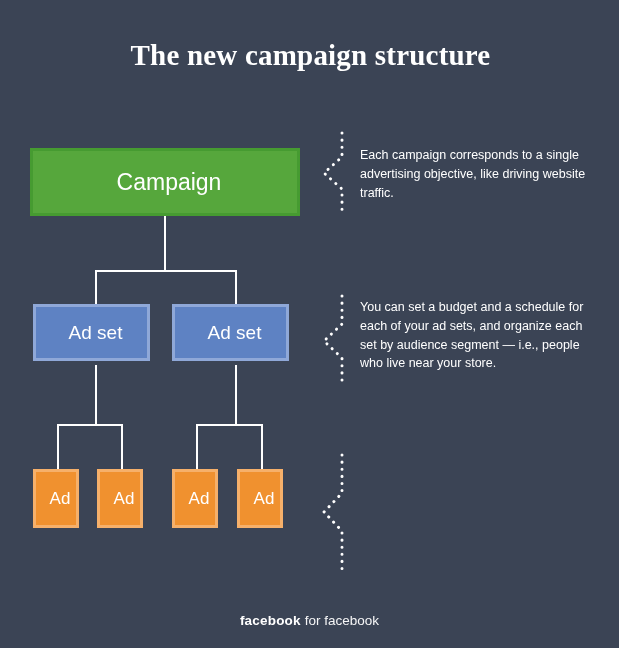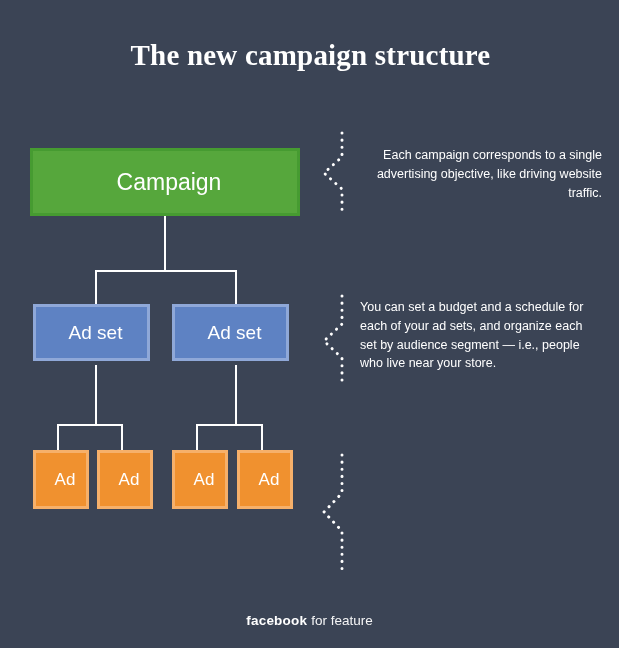--- a/index.html
+++ b/index.html
@@ -29,39 +29,39 @@
   }
   .adset{
     top:304px;width:117px;height:57px;
     background:var(--adset-fill,#5e82c3);
     border:3px solid var(--adset-border,#8fa8d8);
     font-size:19px;
   }
   .adset.n1{left:33px;}
   .adset.n2{left:172px;}
   .ad{
-    top:450px;width:56px;height:59px;
+    top:469px;width:46px;height:59px;
     background:var(--ad-fill,#f0912f);
     border:3px solid var(--ad-border,#f6b06a);
     font-size:17px;
   }
   .ad.n1{left:33px;}
   .ad.n2{left:97px;}
   .ad.n3{left:172px;}
   .ad.n4{left:237px;}
   .line{position:absolute;background:var(--line,#ffffff);}
   .line.v{width:2px;}
   .line.h{height:2px;}
   .brace{position:absolute;width:30px;}
   .brace svg{display:block;}
   .annotation{
     position:absolute;left:360px;width:242px;
     color:#ffffff;font-size:12.5px;line-height:1.5;
   }
-  .ann1{top:146px;text-align:right;}
+  .ann1{top:146px;}
   .ann2{top:298px;}
   .ann3{top:457px;}
   .footer{
     position:absolute;top:613px;left:0;width:100%;
     text-align:center;color:#ffffff;font-size:13.5px;
   }
   .footer .brand{font-weight:700;letter-spacing:0.2px;}
   .footer .suffix{font-weight:normal;opacity:0.95;margin-left:4px;}
 </style>
 </head>
@@ -126,16 +126,16 @@
   <div class="brace" style="left:318px;top:452px;">
     <svg width="30" height="120" viewBox="0 0 30 120">
       <polyline points="24,3 24,41 6,60 24,79 24,117" fill="none" stroke="#ffffff" stroke-width="3" stroke-linecap="round" stroke-linejoin="round" stroke-dasharray="0.1 7"></polyline>
     </svg>
   </div>
 
   <div class="annotation ann1">Each campaign corresponds to a single advertising objective, like driving website traffic.</div>
   <div class="annotation ann2">You can set a budget and a schedule for each of your ad sets, and organize each set by audience segment — i.e., people who live near your store.</div>
 
   <div class="footer">
-    <span class="brand">facebook</span><span class="suffix">for feature</span>
+    <span class="brand">facebook</span><span class="suffix">for facebook</span>
   </div>
 
 </div>
 
 </body></html>

